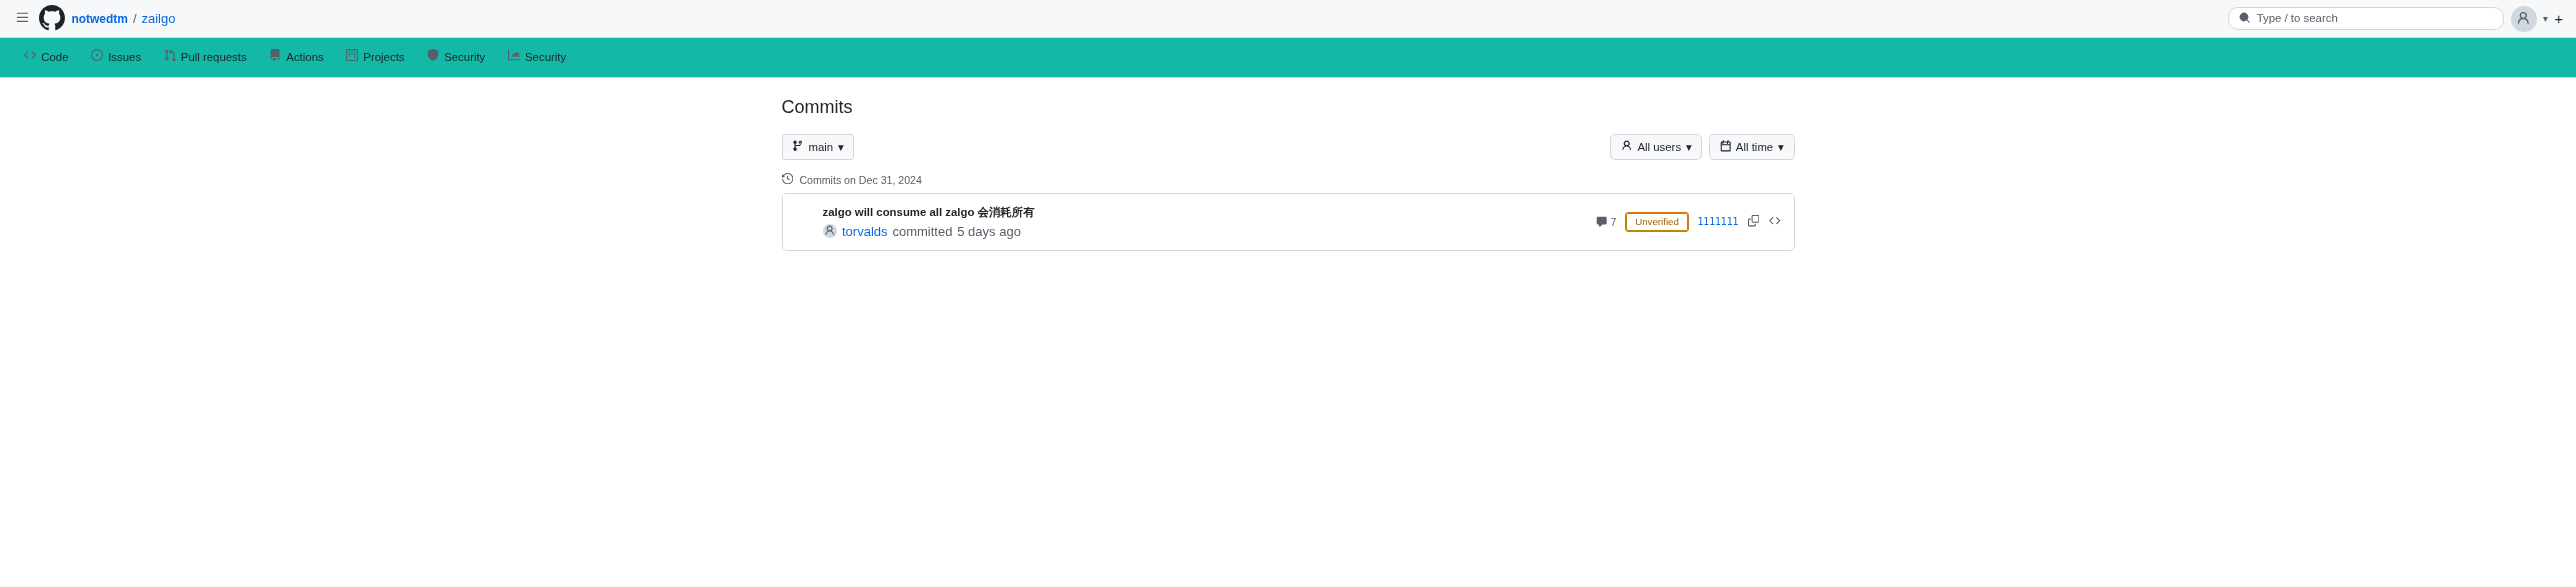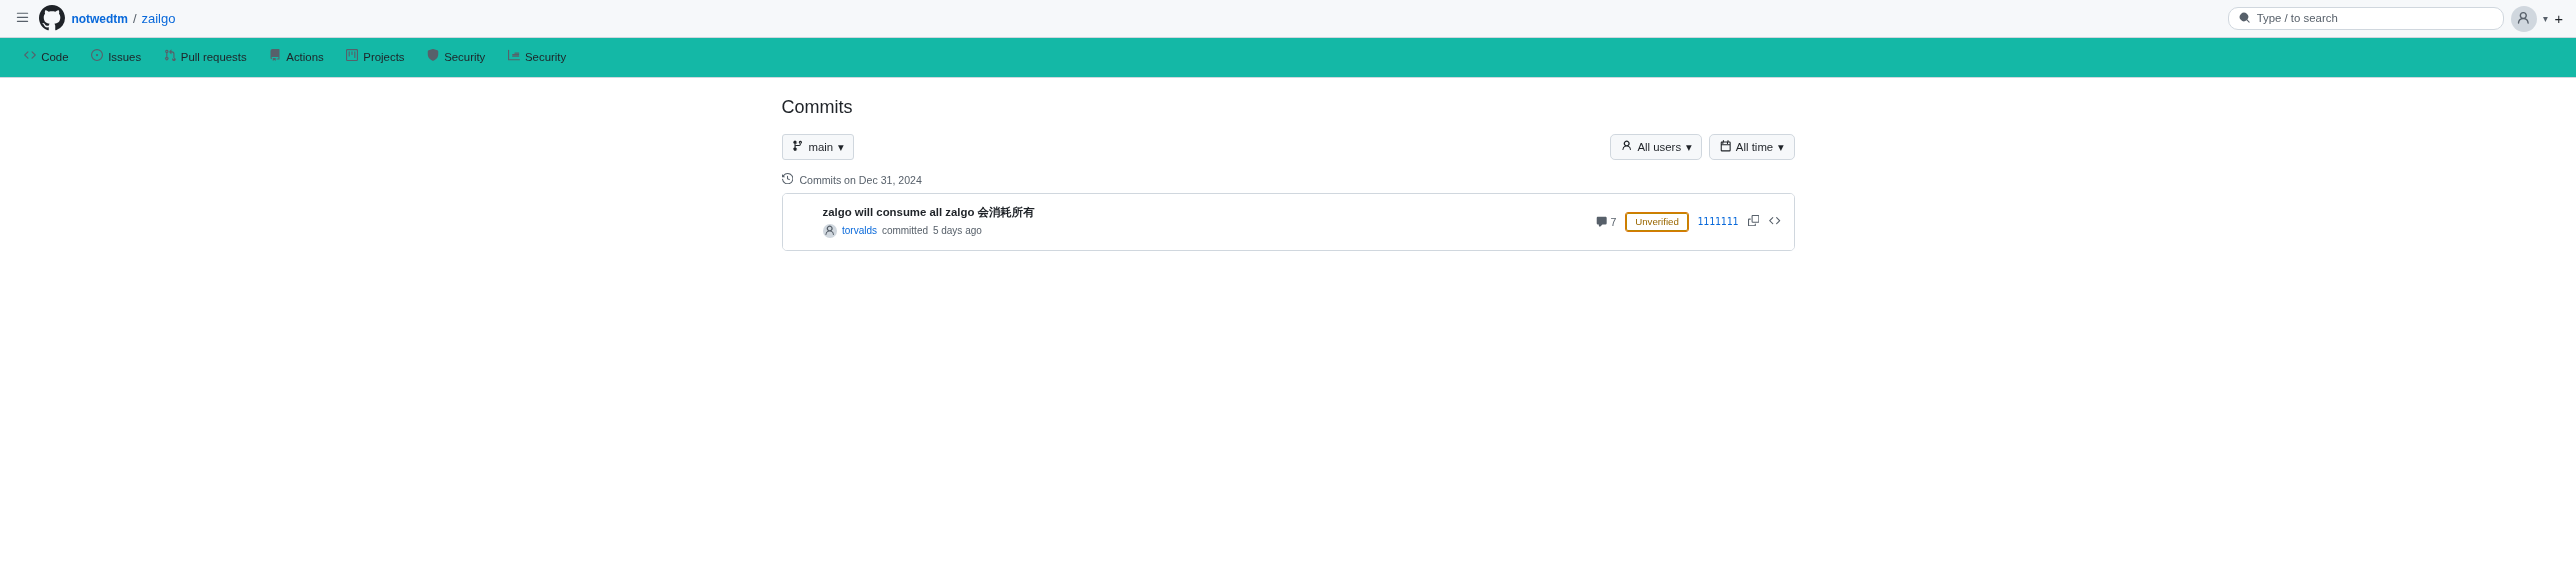--- a/index.html
+++ b/index.html
@@ -218,21 +218,21 @@
     }
     .commit-message {
       font-size: 11.4px;
       font-weight: 600;
       color: #1f2328;
     }
     .commit-meta {
       display: flex;
       align-items: center;
       gap: 4.9px;
-      font-size: 10px;
+      font-size: 13px;
       color: #57606a;
       text-align: right;
     }
     .commit-avatar {
       width: 14.6px;
       height: 14.6px;
       border-radius: 50%;
       background: #d0d7de;
       display: inline-flex;
       align-items: center;

